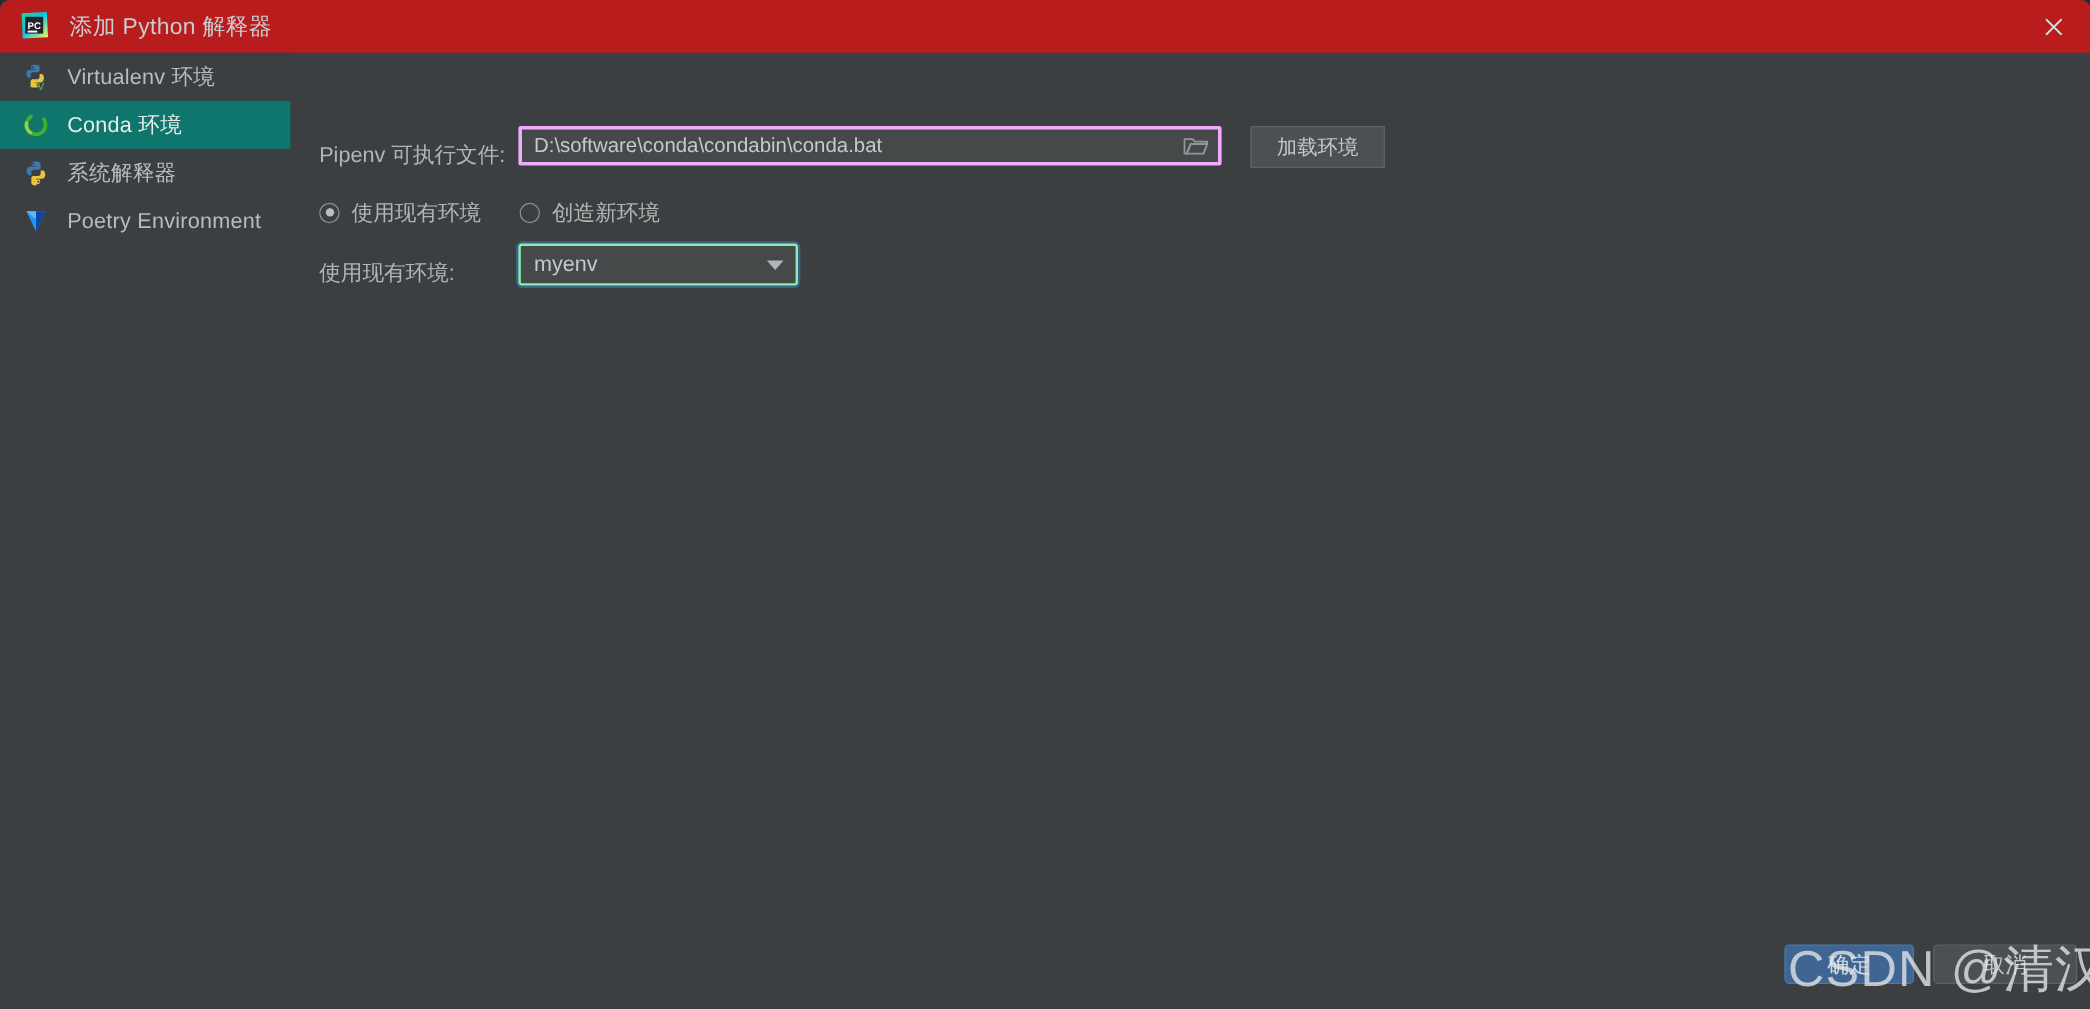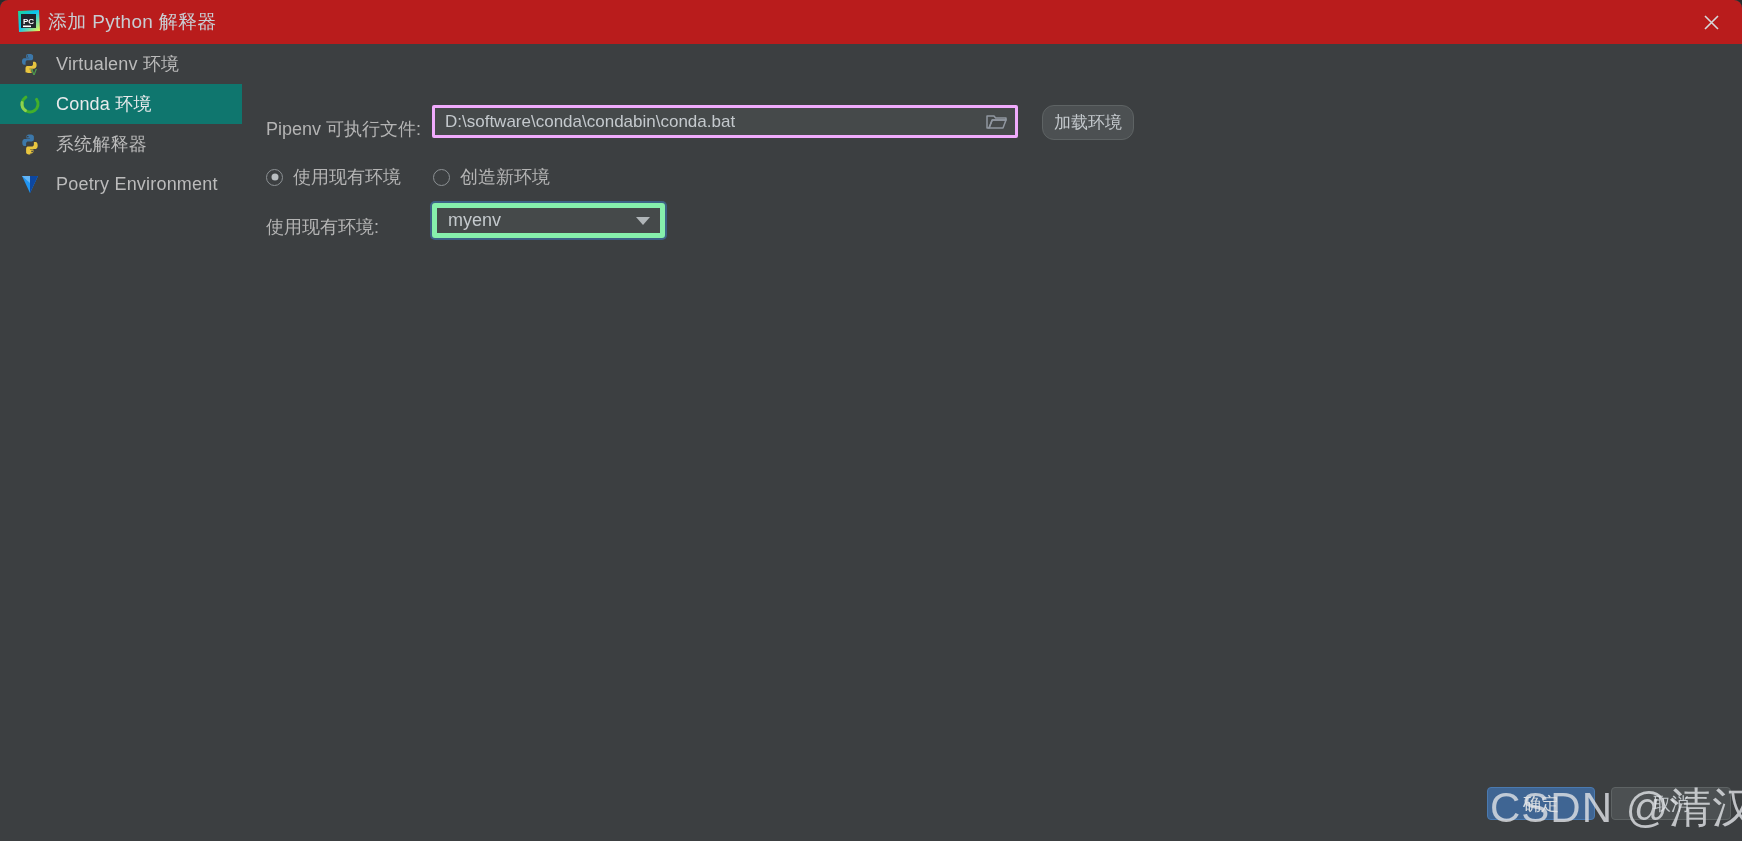--- a/index.html
+++ b/index.html
@@ -48,21 +48,21 @@
     background: #b91c1c;
     border-radius: 8px 8px 0 0;
   }
   .title-icon {
     position: absolute;
     left: 16px; top: 8px;
     width: 26px; height: 26px;
   }
   .title-text {
     position: absolute;
-    left: 48px; top: 9px;
+    left: 58px; top: 9px;
     font-size: 19px;
     color: #c8cdd2;
     letter-spacing: .3px;
     white-space: nowrap;
   }
   .close-btn {
     position: absolute;
     right: 8px; top: 4px;
     width: 46px; height: 36px;
     display: flex; align-items: center; justify-content: center;
@@ -143,24 +143,24 @@
     right: 6px; top: 50%;
     transform: translateY(-50%);
     width: 24px; height: 22px;
     display: flex; align-items: center; justify-content: center;
     cursor: pointer;
   }
 
   .load-btn {
     position: absolute;
     left: 800px; top: 61px;
-    width: 92px; height: 35px;
+    width: 112px; height: 35px;
     background: #4c5052;
     border: 1px solid #5e6364;
-    border-radius: 12px;
+    border-radius: 0;
     color: #c3c8cc;
     font-size: 17px;
     font-family: "Liberation Sans", "DejaVu Sans", sans-serif;
     cursor: pointer;
     display: flex; align-items: center; justify-content: center;
     white-space: nowrap;
   }
 
   
   .radio-row {
@@ -200,21 +200,21 @@
   }
 
   
   .env-label { left: 24px; top: 171px; }
 
   .env-combo {
     position: absolute;
     left: 190px; top: 159px;
     width: 233px; height: 35px;
     background: #45494a;
-    border: 5px solid #86efac;
+    border: 2px solid #86efac;
     border-radius: 3px;
     box-shadow: 0 0 0 2px #3d6185;
     display: flex;
     align-items: center;
     cursor: pointer;
   }
   .env-combo .val {
     font-size: 18px;
     color: #c4c9cd;
     padding-left: 11px;

